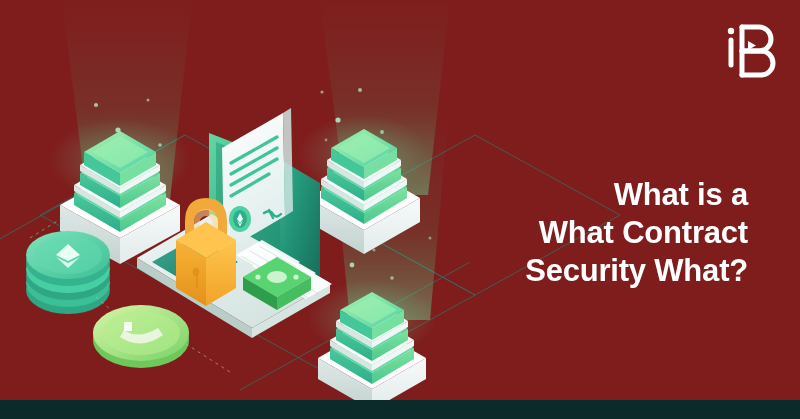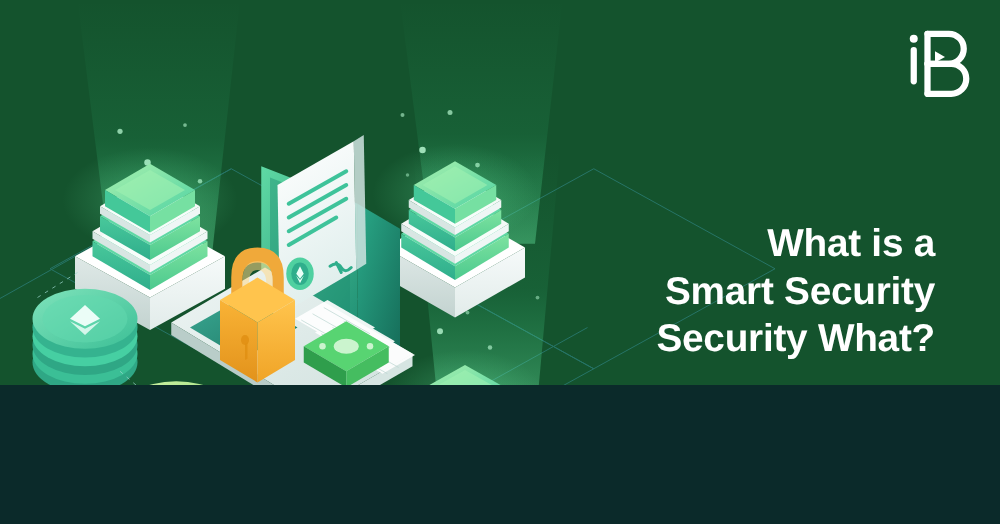--- a/index.html
+++ b/index.html
@@ -3,22 +3,22 @@
 <meta charset="utf-8">
 <style>
   * { margin:0; padding:0; box-sizing:border-box; }
   html,body { background:#0b2a2a; }
   body {
     font-family:"Liberation Sans", sans-serif;
     display:flex; align-items:flex-start; justify-content:flex-start;
   }
   .banner {
     position:relative;
-    width:800px; height:308px;
-    background:#14532d;
+    width:800px; height:400px;
+    background:#7f1d1d;
     overflow:hidden;
   }
   .layer { position:absolute; inset:0; }
   svg.layer { display:block; }
 
   
   .headline {
     position:absolute;
     right:52px; top:176px;
     width:420px;
@@ -327,21 +327,21 @@
 
     <g stroke="#9fd8cf" stroke-width="0.8" stroke-dasharray="3 4" opacity=".7" fill="none">
       <path d="M96 297 L118 316"></path>
       <path d="M186 344 L230 372"></path>
       <path d="M30 238 L62 218"></path>
     </g>
   </svg>
 
   <div class="headline">
     <div>What is a</div>
-    <div>Smart Security</div>
+    <div>What Contract</div>
     <div>Security What?</div>
   </div>
 
   <svg class="logo" viewBox="0 0 64 62">
     <g fill="none" stroke="#ffffff" stroke-width="5" stroke-linecap="round" stroke-linejoin="round">
 
       <path d="M13 24 L13 49"></path>
 
       <path d="M24 11 L41 11 a12 12 0 0 1 0 24 L24 35"></path>
       <path d="M24 35 L43 35 a12 12 0 0 1 0 24 L24 59"></path>

